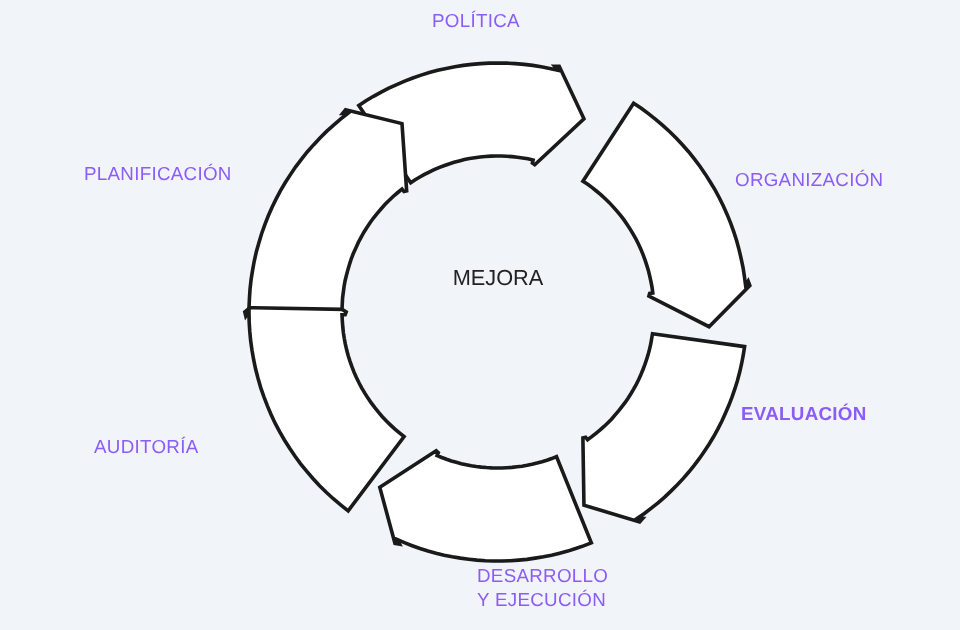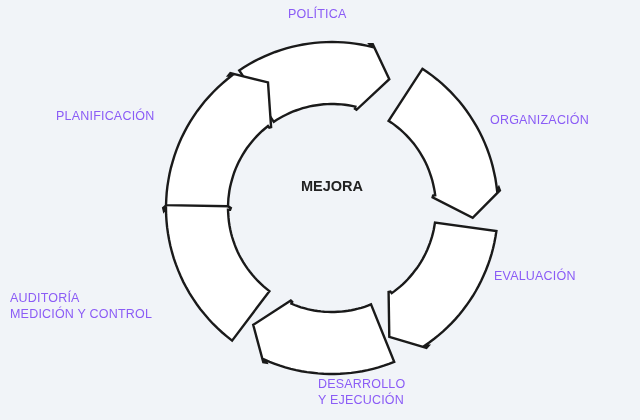--- a/index.html
+++ b/index.html
@@ -11,21 +11,21 @@
   }
   #diagram { position: absolute; left: 0; top: 0; width: 640px; height: 420px; }
   .arrow-shape { fill: #ffffff; stroke: #1a1a1a; stroke-width: 2.4; stroke-linejoin: miter; }
   .label {
     position: absolute; color: #8b5cf6; font-size: 12.5px; line-height: 16px;
     letter-spacing: 0.2px; white-space: nowrap;
   }
   .label span { display: block; }
   .center-label {
     position: absolute; left: 272px; top: 176px; width: 120px;
-    text-align: center; font-weight: bold; font-size: 14.5px; line-height: 21px; color: #222;
+    text-align: center; font-weight: normal; font-size: 14.5px; line-height: 21px; color: #222;
   }
   .center-label span { display: block; }
 </style>
 </head>
 <body>
 
 <svg id="diagram" viewBox="0 0 640 420" xmlns="http://www.w3.org/2000/svg">
   <g id="arrows">
       <path d="M239.2,70.4 L244.0,67.2 L249.0,64.2 L254.1,61.4 L259.2,58.8 L264.5,56.4 L269.8,54.1 L275.2,52.0 L280.7,50.1 L286.2,48.4 L291.8,46.9 L297.5,45.6 L303.2,44.5 L308.9,43.6 L314.6,42.9 L320.4,42.4 L326.2,42.1 L332.0,42.0 L337.8,42.1 L343.6,42.4 L349.4,42.9 L355.1,43.6 L360.8,44.5 L366.5,45.6 L372.2,46.9 L369.8,44.2 L372.8,44.2 L389.3,79.2 L356.5,109.8 L354.9,108.7 L355.4,106.7 L351.9,105.9 L348.4,105.3 L344.9,104.8 L341.4,104.4 L337.8,104.2 L334.3,104.0 L330.7,104.0 L327.2,104.1 L323.6,104.3 L320.1,104.7 L316.6,105.2 L313.0,105.7 L309.6,106.4 L306.1,107.3 L302.7,108.2 L299.3,109.3 L295.9,110.5 L292.6,111.7 L289.4,113.1 L286.1,114.7 L283.0,116.3 L279.9,118.0 L276.8,119.8 L273.8,121.8 Z" class="arrow-shape"></path>
       <path d="M422.4,68.8 L427.5,72.2 L432.5,75.9 L437.3,79.7 L442.0,83.7 L446.5,87.8 L450.9,92.2 L455.1,96.7 L459.2,101.3 L463.0,106.1 L466.7,111.0 L470.2,116.1 L473.5,121.3 L476.7,126.6 L479.6,132.0 L482.3,137.5 L484.8,143.1 L487.1,148.8 L489.2,154.6 L491.1,160.5 L492.7,166.4 L494.1,172.4 L495.4,178.5 L496.3,184.5 L497.1,190.6 L498.8,187.5 L499.9,190.4 L472.7,217.8 L432.6,197.4 L433.1,195.6 L435.2,195.3 L434.7,191.6 L434.0,187.9 L433.2,184.2 L432.3,180.5 L431.2,176.9 L430.0,173.3 L428.7,169.7 L427.3,166.3 L425.7,162.8 L424.0,159.4 L422.1,156.1 L420.2,152.9 L418.1,149.7 L416.0,146.6 L413.7,143.6 L411.3,140.7 L408.8,137.9 L406.2,135.1 L403.5,132.5 L400.7,129.9 L397.8,127.5 L394.8,125.1 L391.8,122.9 L388.6,120.8 Z" class="arrow-shape"></path>
@@ -35,30 +35,29 @@
       <path d="M166.0,205.1 L166.3,198.8 L166.7,192.6 L167.4,186.3 L168.4,180.1 L169.5,174.0 L170.9,167.8 L172.6,161.8 L174.4,155.8 L176.5,149.9 L178.8,144.0 L181.3,138.3 L184.1,132.6 L187.0,127.1 L190.2,121.7 L193.6,116.4 L197.1,111.2 L200.9,106.2 L204.8,101.3 L209.0,96.6 L213.3,92.0 L217.7,87.6 L222.4,83.4 L227.2,79.3 L232.1,75.4 L228.5,75.5 L230.4,73.2 L268.0,82.4 L271.1,127.2 L269.3,127.7 L268.0,126.0 L265.0,128.5 L262.1,131.0 L259.3,133.7 L256.6,136.4 L254.0,139.3 L251.5,142.2 L249.1,145.2 L246.8,148.3 L244.7,151.5 L242.6,154.8 L240.7,158.2 L238.9,161.6 L237.3,165.1 L235.7,168.6 L234.3,172.2 L233.1,175.9 L232.0,179.6 L231.0,183.3 L230.1,187.0 L229.4,190.8 L228.9,194.7 L228.4,198.5 L228.2,202.3 L228.0,206.2 Z" class="arrow-shape"></path>
     </g>
 </svg>
 
 <div class="label" id="lbl-0" style="left: 288px; top: 6px;">
     <span>POLÍTICA</span>
   </div>
 <div class="label" id="lbl-1" style="left: 490px; top: 112px;">
     <span>ORGANIZACIÓN</span>
   </div>
-<div class="label" id="lbl-2" style="left: 494px; top: 268px;">
+<div class="label" id="lbl-2" style="left: 494px; top: 268px; font-weight: bold;">
     <span>EVALUACIÓN</span>
   </div>
 <div class="label" id="lbl-3" style="left: 296px; top: 376px; margin-left: 22px;">
     <span>DESARROLLO</span>
     <span>Y EJECUCIÓN</span>
   </div>
-<div class="label" id="lbl-4" style="left: 10px; top: 290px; text-align: left; width: 175px;">
+<div class="label" id="lbl-4" style="left: 10px; top: 290px; text-align: center; width: 175px;">
     <span>AUDITORÍA</span>
-    <span>MEDICIÓN Y CONTROL</span>
   </div>
 <div class="label" id="lbl-5" style="left: 56px; top: 108px;">
     <span>PLANIFICACIÓN</span>
   </div>
 
 <div class="center-label">
   <span>MEJORA</span>
 </div>
 
 </body></html>

